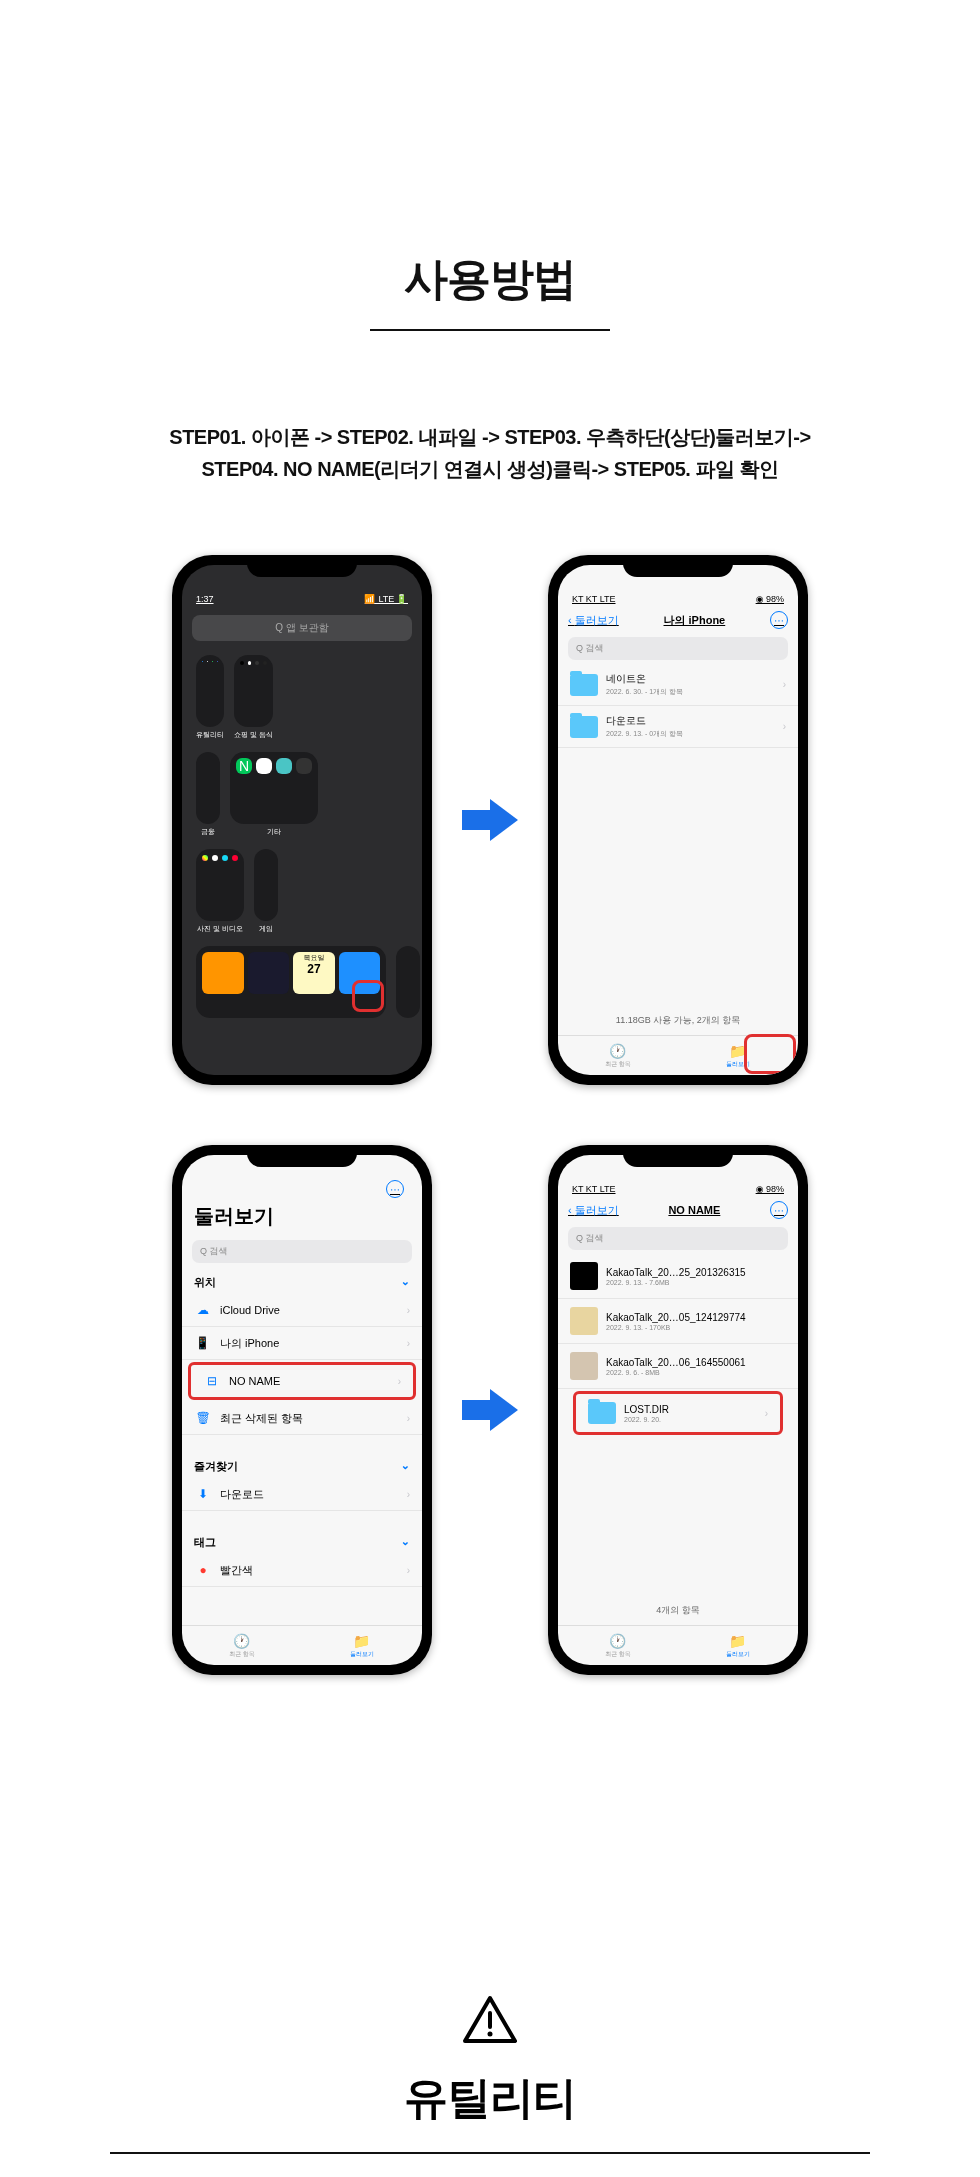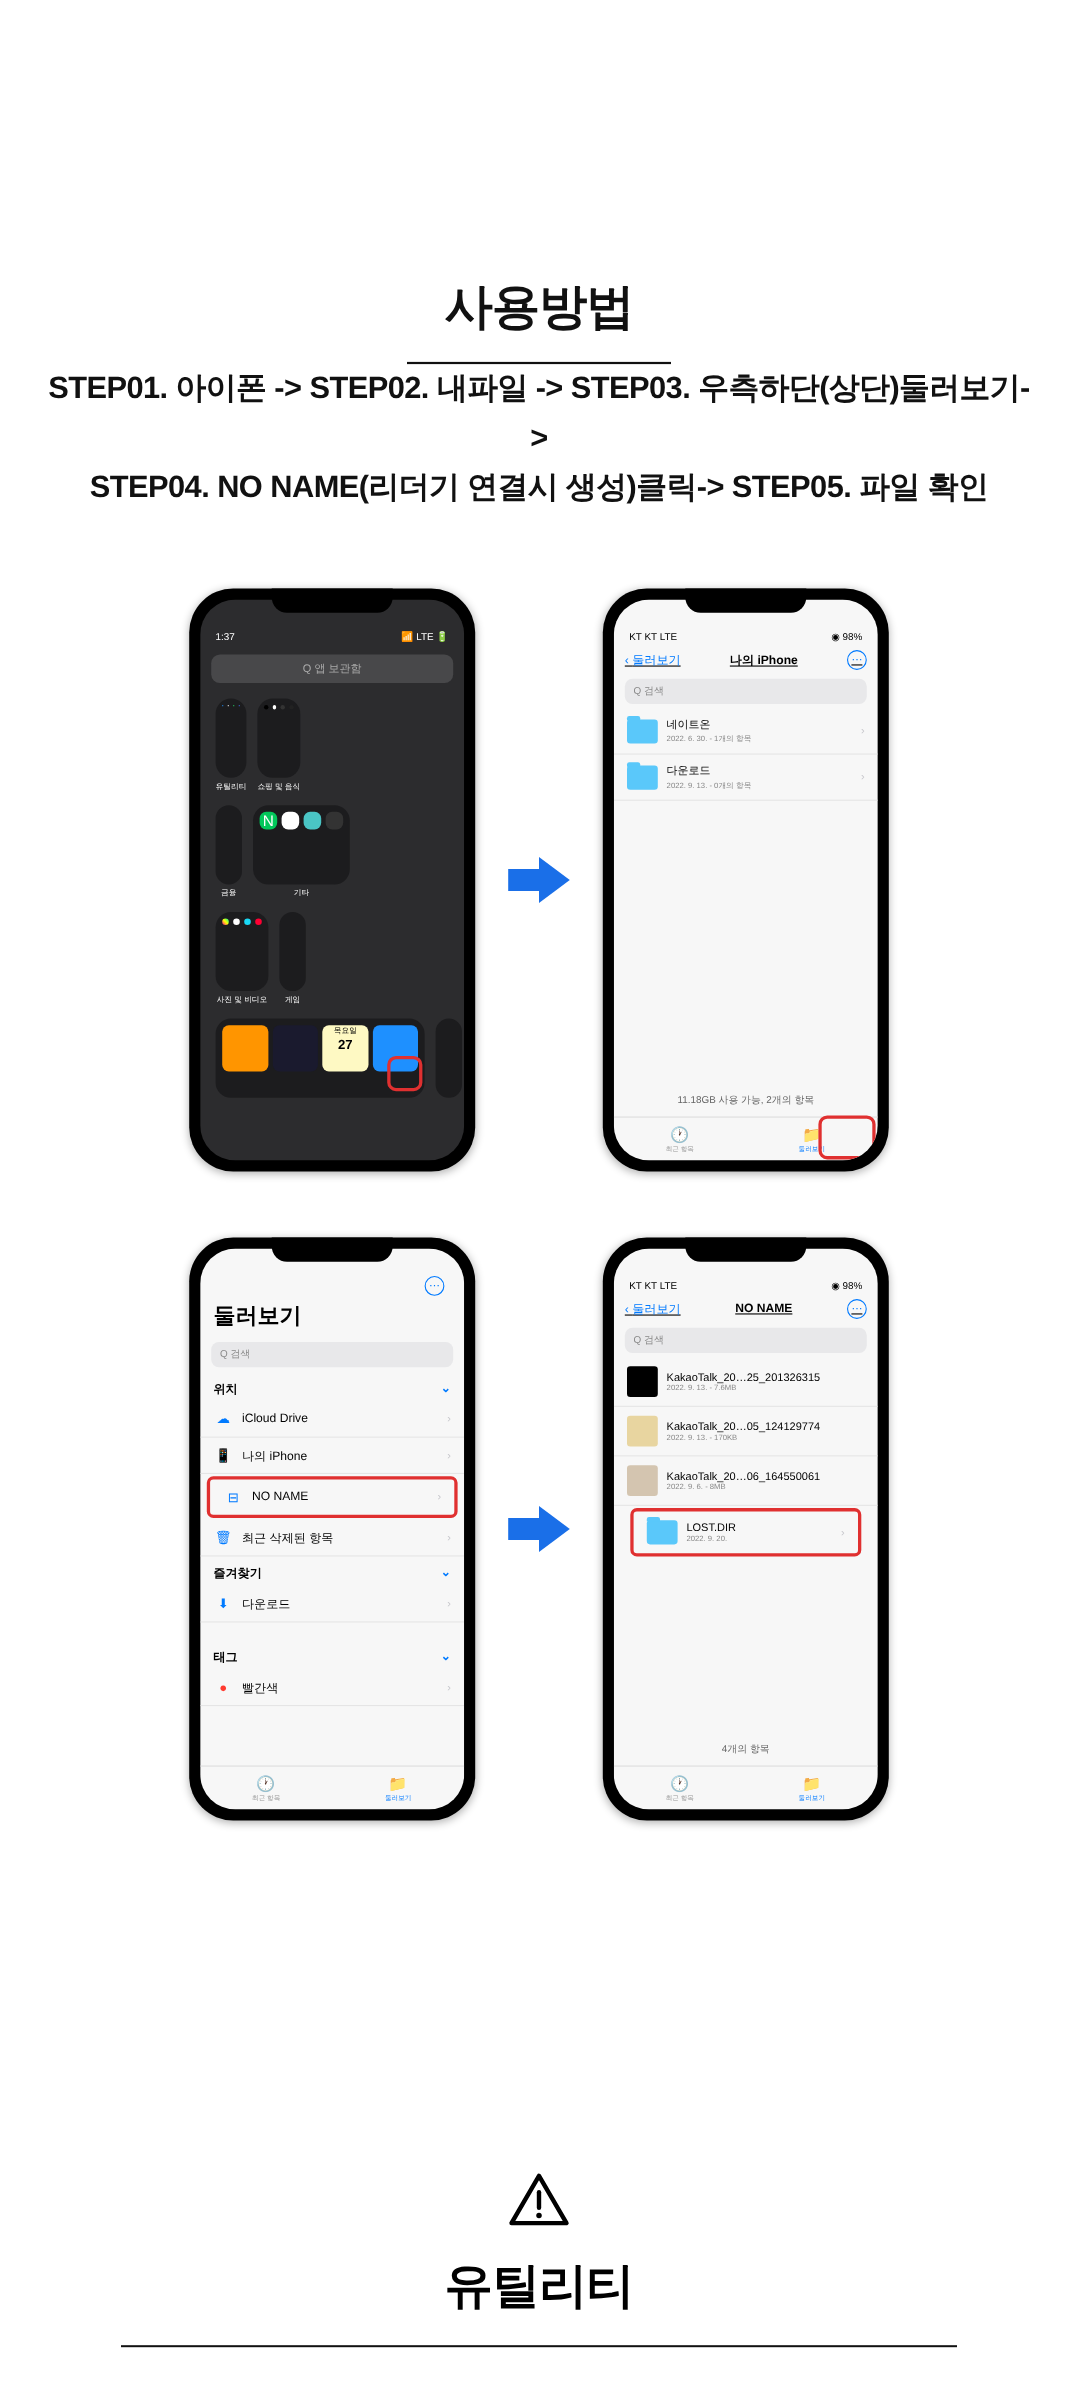--- a/index.html
+++ b/index.html
@@ -1,32 +1,32 @@
 <!DOCTYPE html>
 <html><head>
 <meta charset="utf-8">
 <style>
 *{margin:0;padding:0;box-sizing:border-box;}
 body{background:#fff;font-family:-apple-system,BlinkMacSystemFont,"Malgun Gothic",sans-serif;width:980px;}
 .container{width:980px;background:#fff;padding:0 40px;}
 .top-spacer{height:250px;}
 .heading{text-align:center;font-size:44px;font-weight:900;letter-spacing:-1px;color:#111;}
 .heading-line{width:240px;height:2px;background:#111;margin:20px auto 0;}
-.steps-text{text-align:center;font-size:28px;font-weight:900;color:#111;line-height:1.6;letter-spacing:-0.5px;}
+.steps-text{text-align:center;margin-top:90px;font-size:20px;font-weight:900;color:#111;line-height:1.6;letter-spacing:-0.5px;}
 .phones-section{margin-top:70px;display:flex;flex-direction:column;gap:60px;align-items:center;}
 .phone-row{display:flex;align-items:center;justify-content:center;gap:30px;}
 .phone{width:260px;height:530px;background:#000;border-radius:40px;padding:10px;position:relative;box-shadow:0 2px 8px rgba(0,0,0,0.3);}
 .phone-inner{width:100%;height:100%;border-radius:32px;overflow:hidden;position:relative;}
 .notch{position:absolute;top:0;left:50%;transform:translateX(-50%);width:110px;height:22px;background:#000;border-radius:0 0 14px 14px;z-index:10;}
 .arrow{width:56px;height:42px;position:relative;}
 .arrow-shape{width:0;height:0;border-top:21px solid transparent;border-bottom:21px solid transparent;border-left:28px solid #1a6fe8;position:absolute;right:0;}
 .arrow-rect{width:28px;height:20px;background:#1a6fe8;position:absolute;left:0;top:11px;}
 .screen-dark{background:#2c2c2e;width:100%;height:100%;padding-top:26px;}
 .screen-white{background:#f7f7f7;width:100%;height:100%;padding-top:26px;display:flex;flex-direction:column;}
-.status-bar{display:flex;justify-content:space-between;padding:0 14px;font-size:9px;color:#fff;height:16px;align-items:center;}
+.status-bar{display:flex;justify-content:space-between;padding:0 14px;font-size:9px;color:#fff;height:16px;align-items:center;text-decoration:underline;}
 .status-bar.dark-text{color:#000;text-align:right;}
 .search-dark{margin:8px 10px;background:#48484a;border-radius:8px;padding:6px 10px;font-size:10px;color:#aaa;text-align:center;}
 .widget-row{display:flex;gap:10px;padding:6px 14px;}
 .widget{flex:1;background:#1c1c1e;border-radius:14px;height:72px;padding:6px;}
 .widget-icons{display:grid;grid-template-columns:repeat(4,1fr);gap:4px;}
 .widget-icon{width:100%;aspect-ratio:1;border-radius:6px;}
 .widget-label{text-align:center;font-size:7px;color:#fff;margin-top:3px;}
 .files-header{display:flex;align-items:center;justify-content:space-between;padding:4px 10px;font-size:11px;text-decoration:underline;}
 .back-btn{color:#007aff;font-weight:500;}
 .files-title{font-weight:600;color:#000;}
@@ -267,21 +267,21 @@
               <div class="list-item red-box" style="margin:2px 6px;border-radius:6px;">
                 <span class="list-icon">⊟</span>
                 <span class="list-text">NO NAME</span>
                 <span class="list-chev">›</span>
               </div>
               <div class="list-item">
                 <span class="list-icon">🗑</span>
                 <span class="list-text">최근 삭제된 항목</span>
                 <span class="list-chev">›</span>
               </div>
-              <div class="section-header" style="margin-top:0;">
+              <div class="section-header" style="margin-top:16px;">
                 <span>즐겨찾기</span>
                 <span class="chev">⌄</span>
               </div>
               <div class="list-item">
                 <span class="list-icon">⬇</span>
                 <span class="list-text">다운로드</span>
                 <span class="list-chev">›</span>
               </div>
               <div class="section-header" style="margin-top:16px;text-align:center;">
                 <span>태그</span>

